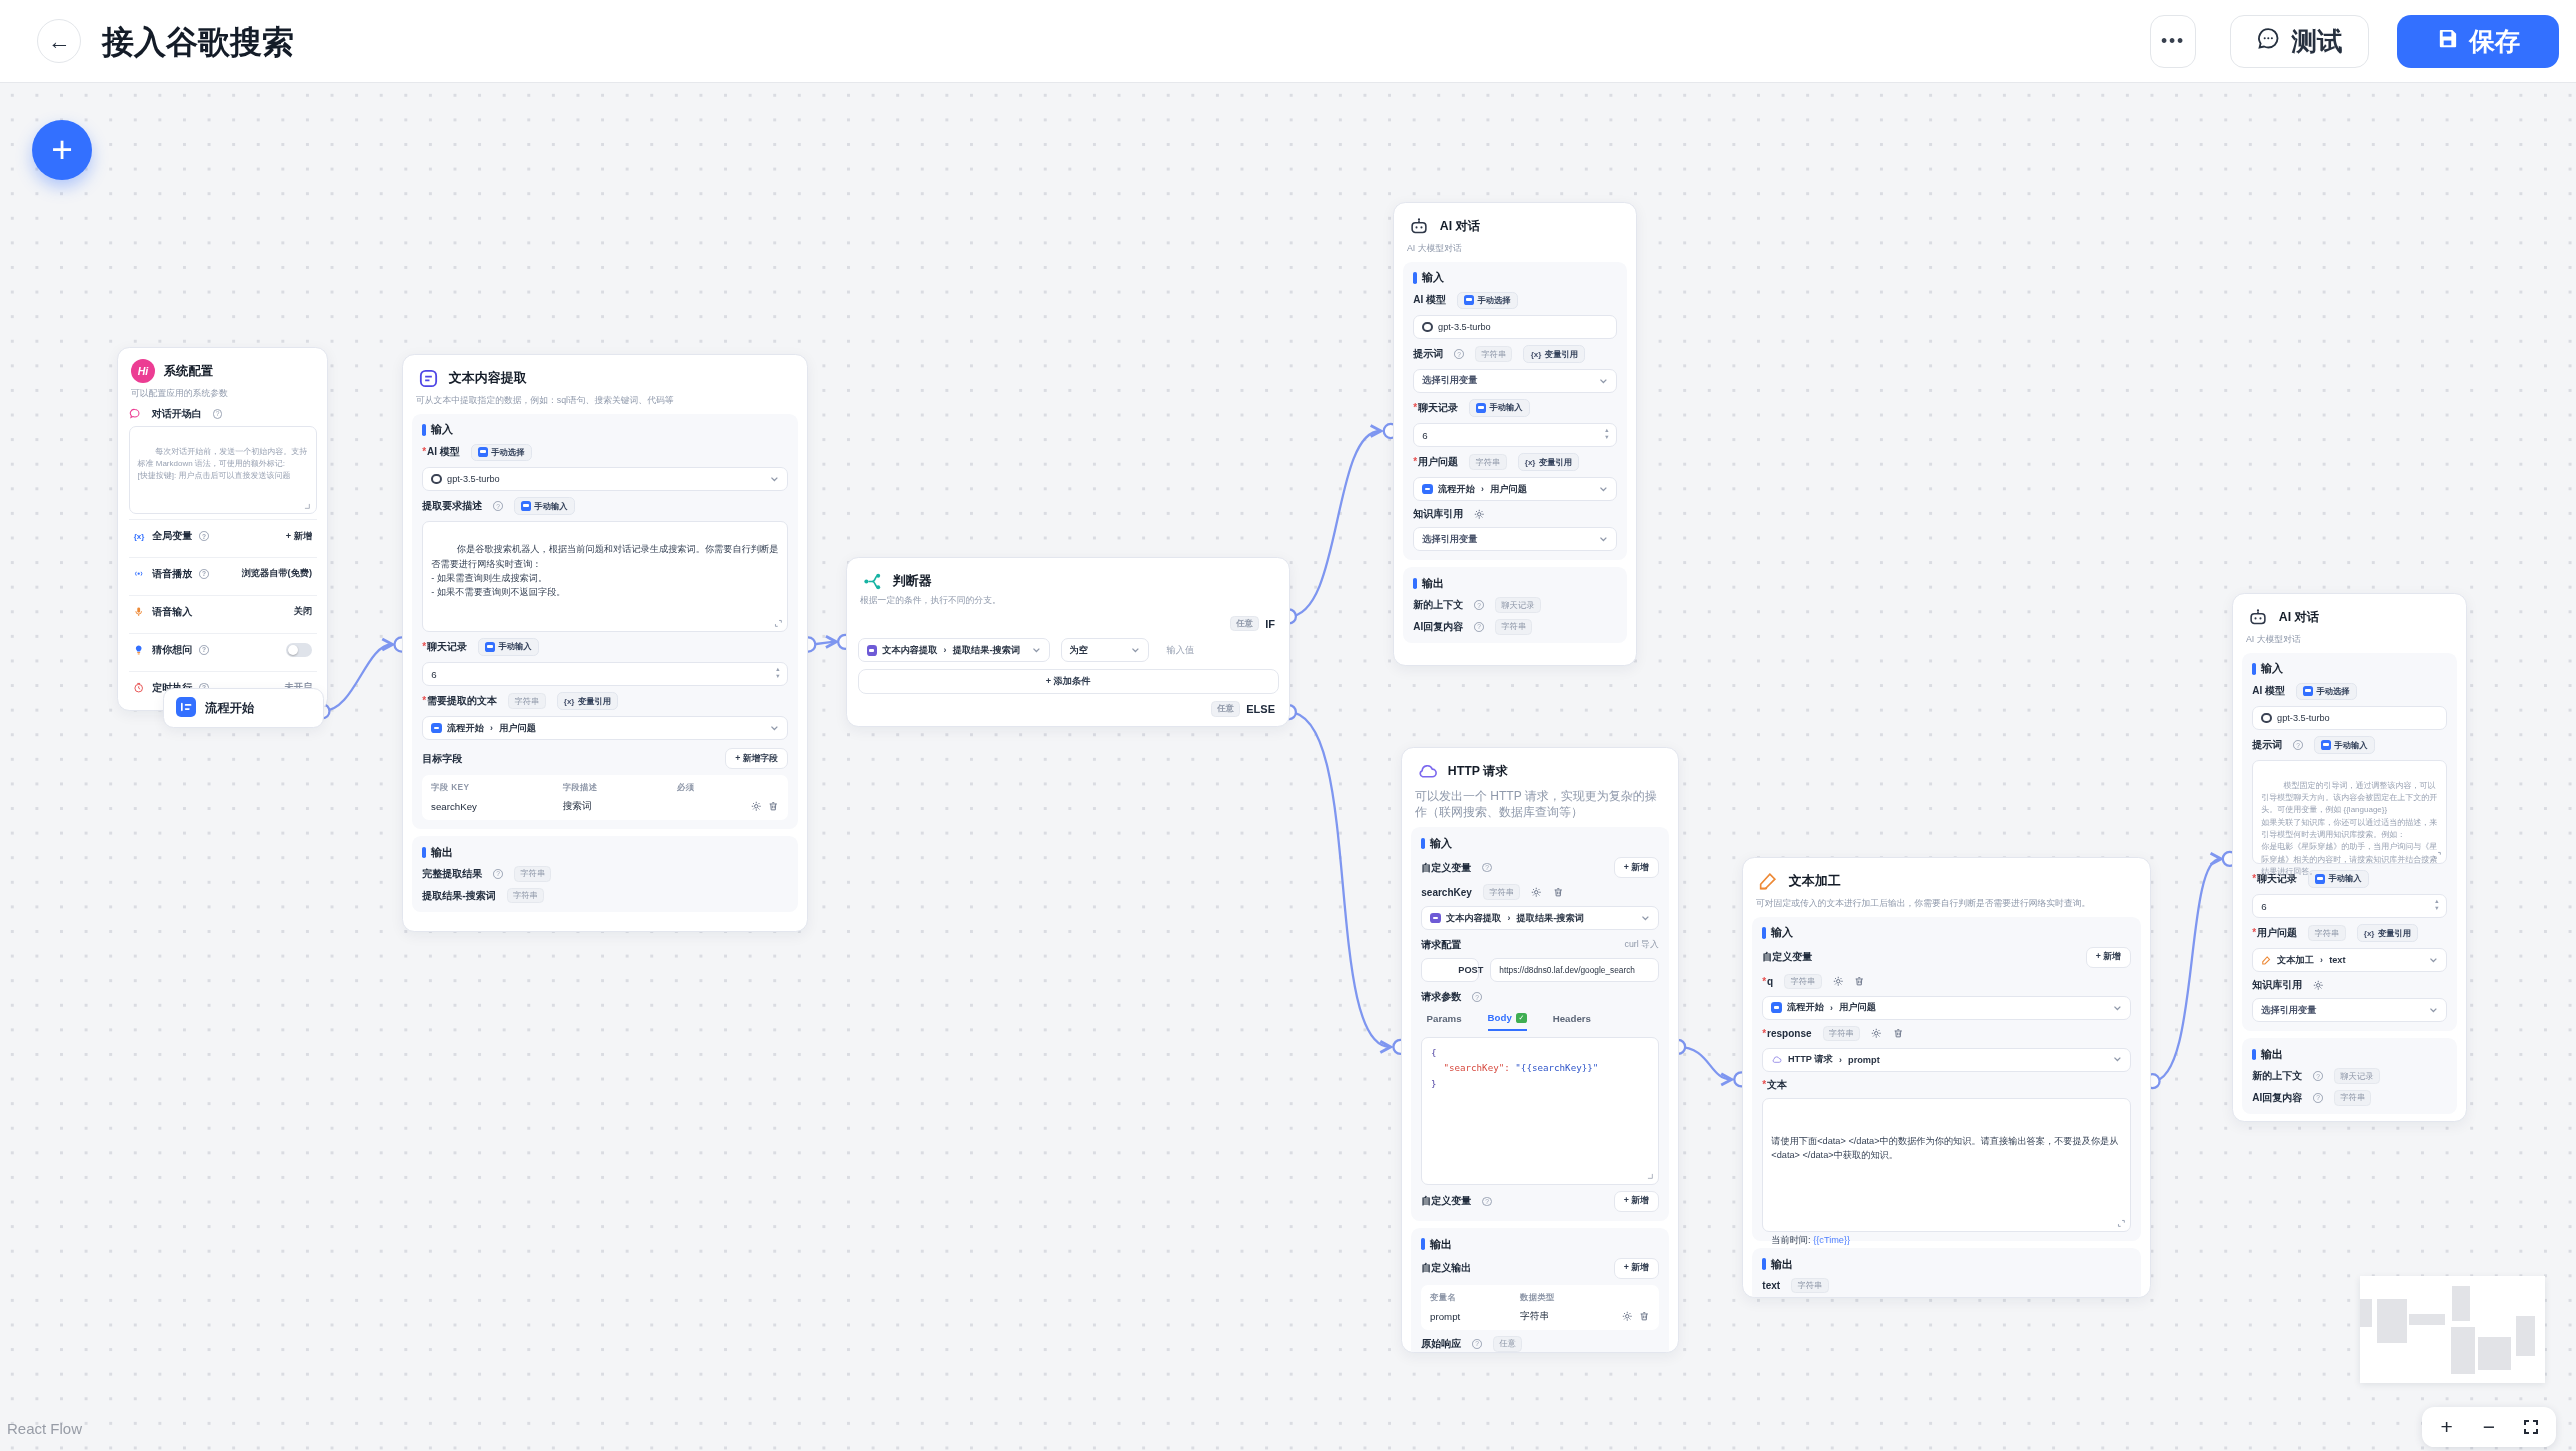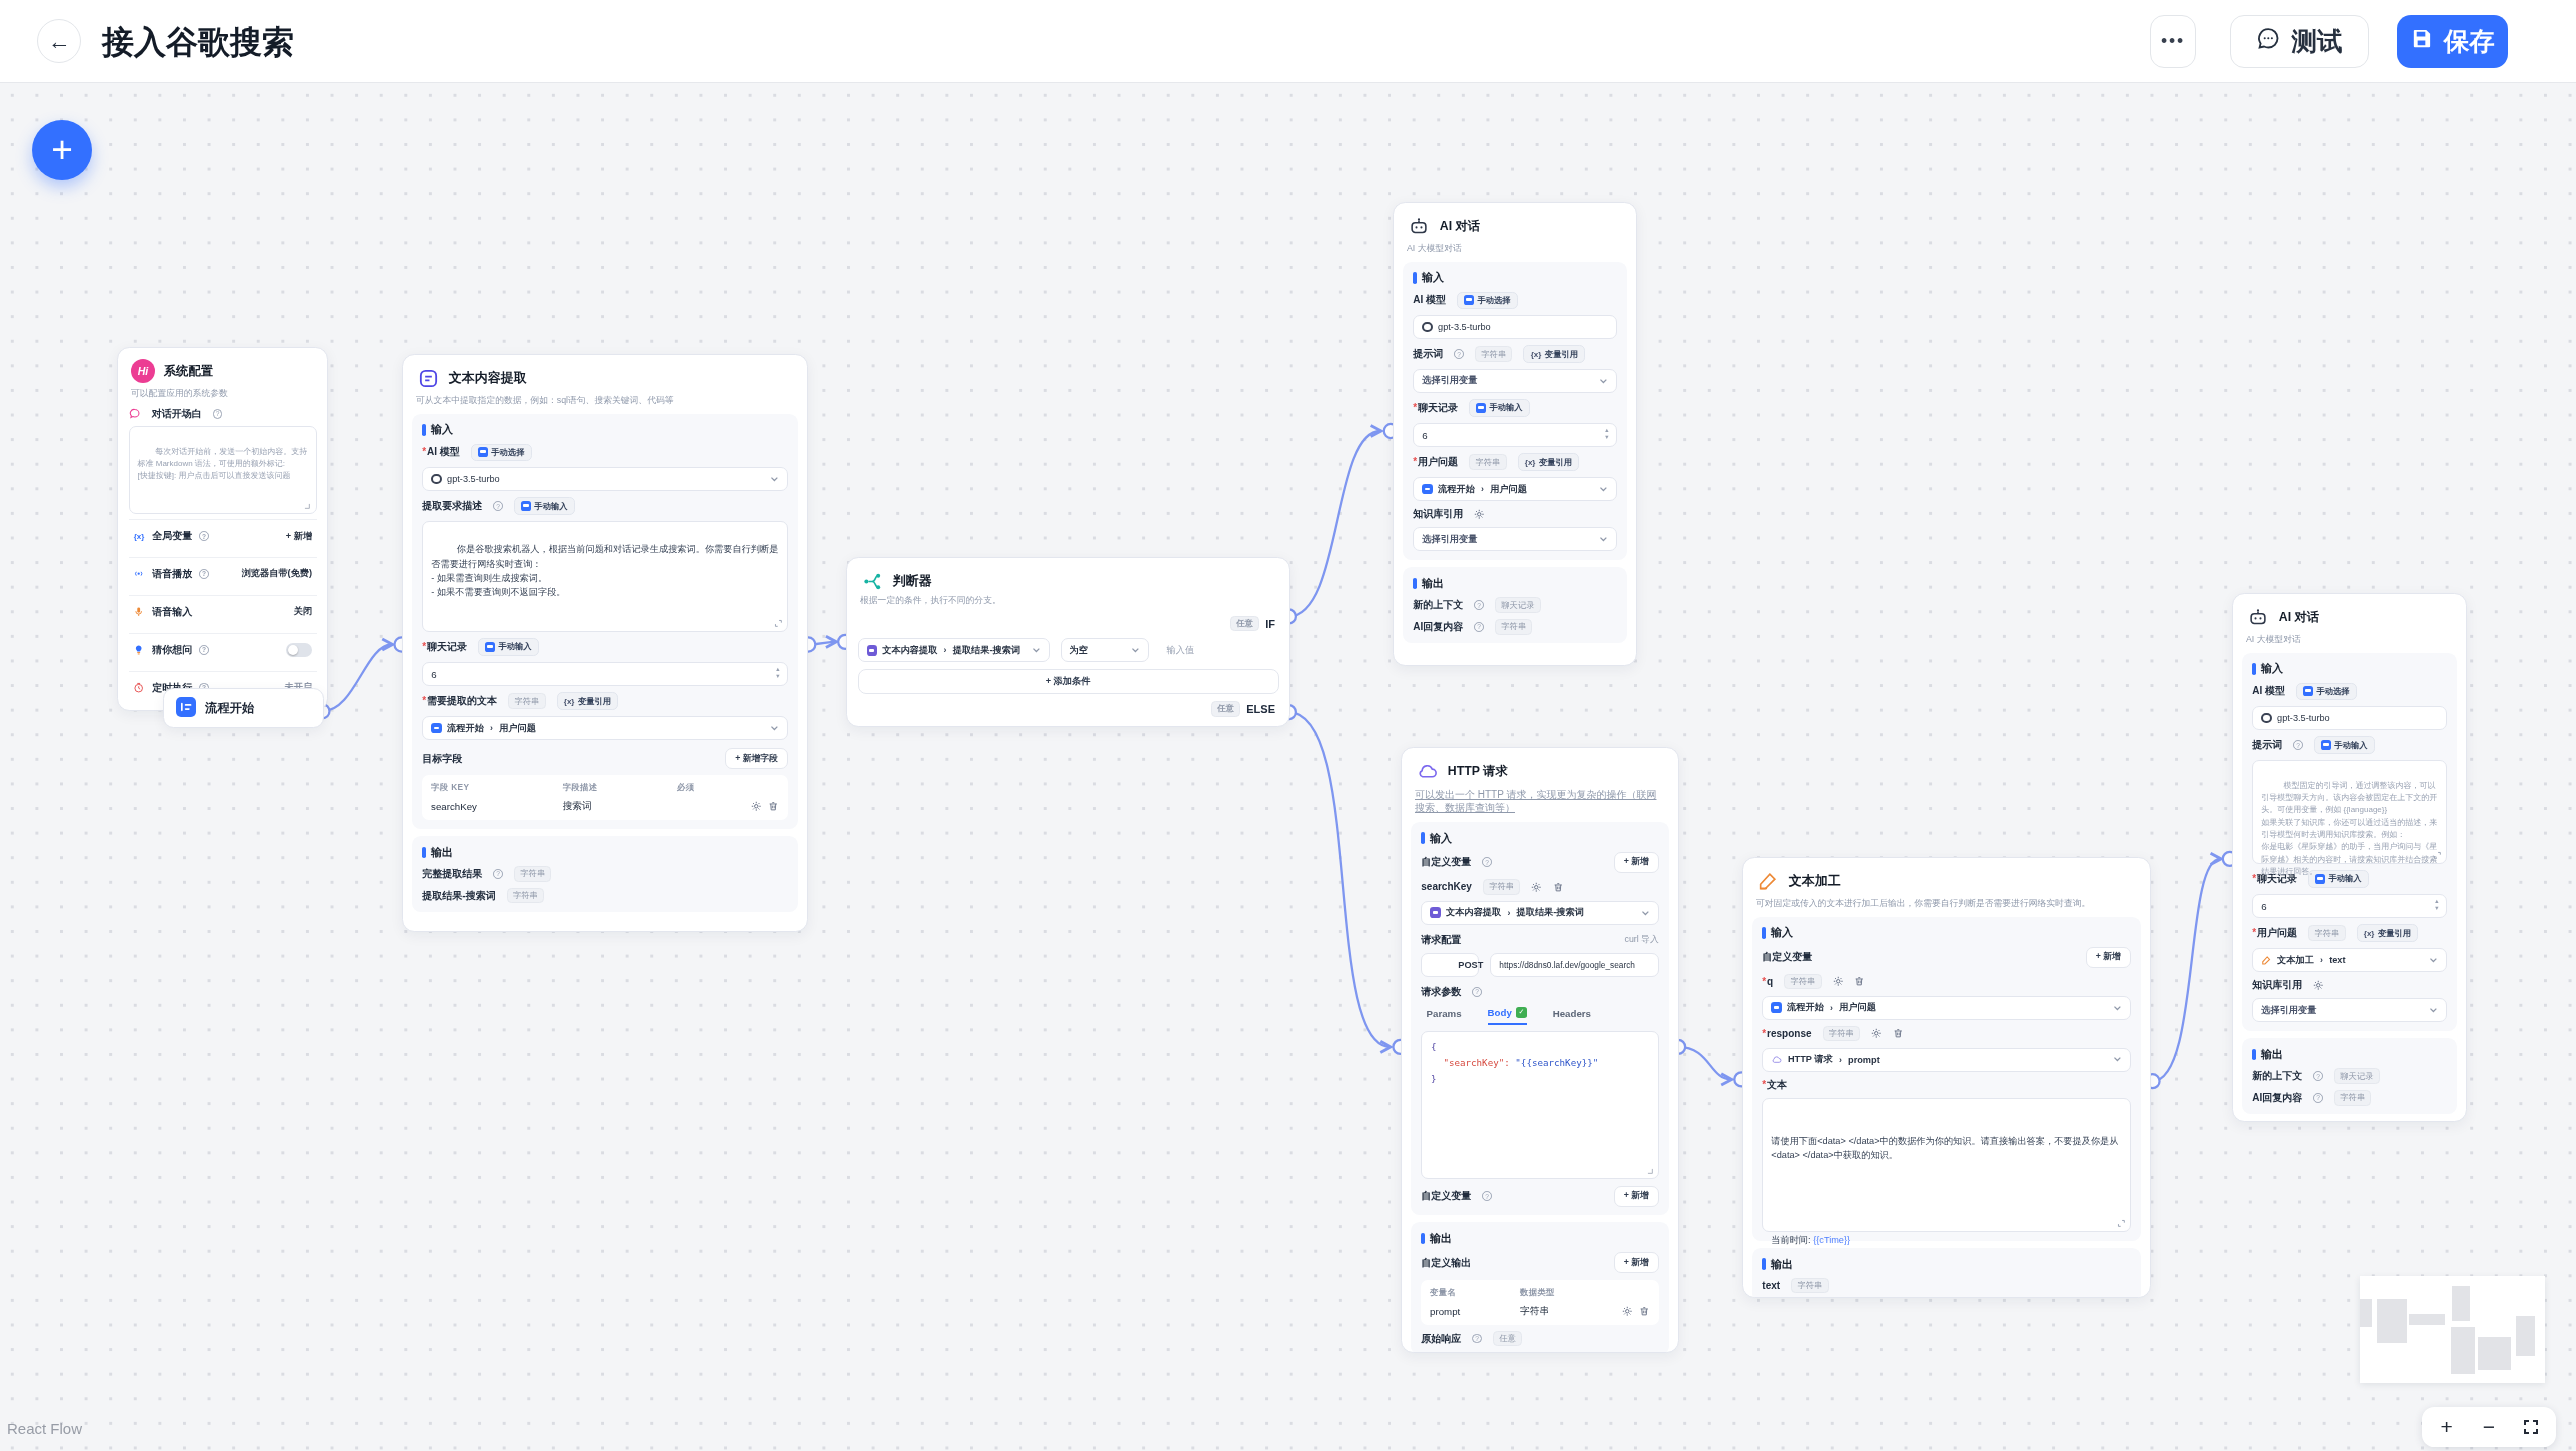--- a/index.html
+++ b/index.html
@@ -12,21 +12,21 @@
   .backbtn { position:absolute; left:37px; top:19.3px; width:44px; height:44px; border-radius:50%;
     background:#fff; border:0.9px solid #e3e6ea; display:flex; align-items:center; justify-content:center;
     font-size:23px; color:#26303f; cursor:pointer; }
   .apptitle { position:absolute; left:102px; top:21px; font-size:32px; font-weight:700; color:#141c28; }
   .morebtn { position:absolute; left:2150px; top:15px; width:46px; height:53px; border-radius:14px;
     background:#fff; border:0.9px solid #e3e6ea; display:flex; align-items:center; justify-content:center;
     font-size:17.6px; letter-spacing:1.8px; color:#38404e; }
   .testbtn { position:absolute; left:2230px; top:15px; width:139px; height:53px; border-radius:14px;
     background:#fff; border:0.9px solid #e3e6ea; display:flex; align-items:center; justify-content:center;
     gap:10.5px; font-size:25.5px; font-weight:600; color:#26303f; }
-  .savebtn { position:absolute; left:2397px; top:15px; width:111px; height:53px; border-radius:14px;
+  .savebtn { position:absolute; left:2397px; top:15px; width:162px; height:53px; border-radius:14px;
     background:#3370ff; color:#fff; display:flex; align-items:center; justify-content:center;
     gap:10.5px; font-size:25.5px; font-weight:600; border:none; }
 
   
   .canvas { position:absolute; left:0; top:83px; width:2576px; height:1369px;
     background-color:#f4f5f7;
     background-image:radial-gradient(circle,#dadce2 1.4px,transparent 1.4px);
     background-size:24.6px 24.6px; }
   .edges { position:absolute; left:0; top:0; width:2576px; height:1369px; z-index:1; }
   .fab { position:absolute; left:32px; top:37px; width:60px; height:60px; border-radius:50%;
@@ -555,21 +555,21 @@
 
   <div class="node" style="left:1401px;top:664px;width:278px;height:606px;">
     <div class="nhead" style="font-size:12.3px;">
       <span class="hicon">
         <svg width="23" height="23" viewBox="0 0 24 24" fill="none" stroke="#7b68ee" stroke-width="1.7">
           <path d="M7 17.5h10a4 4 0 000-8 5.5 5.5 0 00-10.6 1.6A3.4 3.4 0 007 17.5z"></path>
           </svg>
         </span>
       <span>HTTP 请求</span>
     </div>
-    <div class="ndesc" style="font-size:10px;text-decoration:underline;">可以发出一个 HTTP 请求，实现更为复杂的操作（联网搜索、数据库查询等）</div>
+    <div class="ndesc" style="font-size:12px;">可以发出一个 HTTP 请求，实现更为复杂的操作（联网搜索、数据库查询等）</div>
     <div class="nbody">
       <div class="sec">
         <div class="sectitle">输入</div>
         <div class="row">
           <span class="lbl">自定义变量</span>
           <span class="qm">?</span>
           <span class="grow"></span>
           <span class="ghostbtn">+ 新增</span>
         </div>
         <div class="row">

